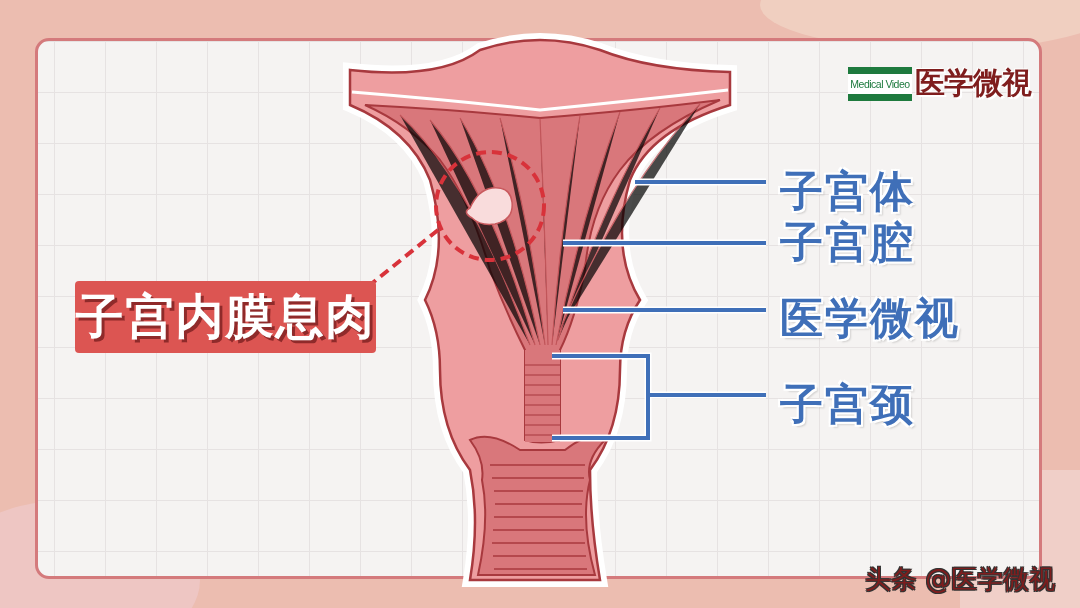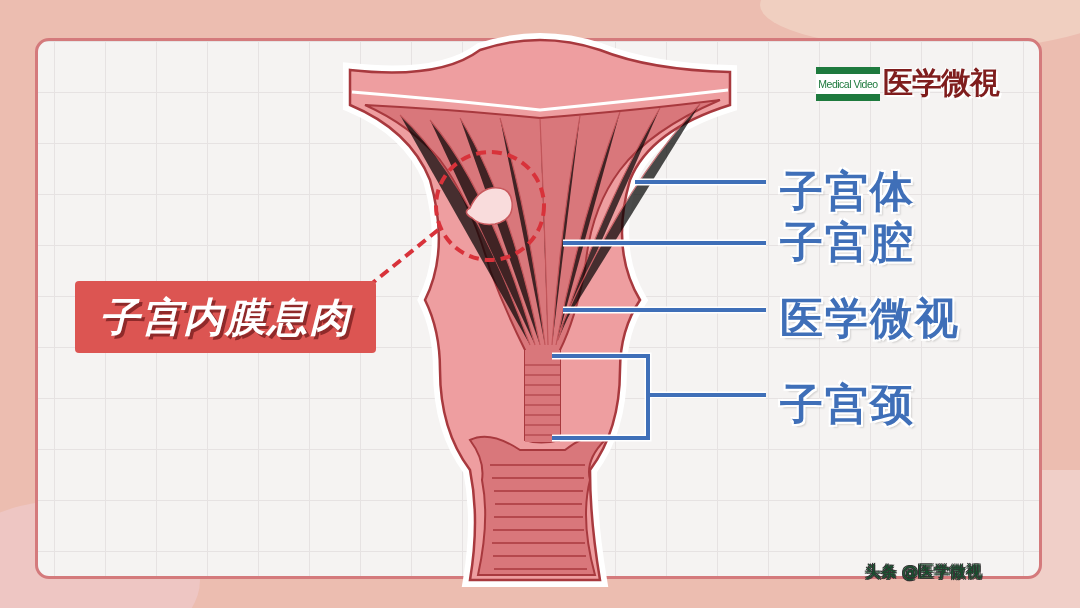--- a/index.html
+++ b/index.html
@@ -3,29 +3,29 @@
 <meta charset="utf-8">
 <style>
   html,body{margin:0;padding:0;}
   body{width:1080px;height:608px;position:relative;overflow:hidden;background:#ecbdb0;font-family:"DejaVu Sans",sans-serif;}
   .bg-blob{position:absolute;}
   .card{position:absolute;left:35px;top:38px;width:1001px;height:535px;border:3px solid #d47a7c;border-radius:14px;background-color:#f5f3f2;
     background-image:linear-gradient(#e6e2e2 1px,transparent 1px),linear-gradient(90deg,#e6e2e2 1px,transparent 1px);
     background-size:51px 51px;background-position:16px 0;overflow:hidden;}
   svg.diagram{position:absolute;left:0;top:0;}
   .logo{position:absolute;left:816px;top:63px;display:flex;align-items:center;}
-  .logo-mark{width:64px;height:34px;background:#fff;display:flex;flex-direction:column;justify-content:space-between;}
+  .logo-mark{width:64px;height:34px;background:#fff;display:flex;flex-direction:column;justify-content:space-between;margin-left:32px;}
   .logo-bar{height:7px;background:#1e7a3e;}
   .logo-text{font-family:"Liberation Sans",sans-serif;font-size:10.5px;color:#1e7a3e;text-align:center;line-height:12px;letter-spacing:-0.5px;}
   .logo-cn{font-size:30px;color:#7f1d1d;font-weight:bold;margin-left:3px;text-shadow:2px 2px 0 #fff,-1px -1px 0 #fff;letter-spacing:-1px;}
   .label{position:absolute;font-size:43px;font-weight:bold;color:#3f6fb8;text-shadow:2px 2px 0 #fff,-2px -2px 0 #fff,2px -2px 0 #fff,-2px 2px 0 #fff,3px 3px 2px rgba(0,0,0,.15);letter-spacing:2px;}
   .callout{position:absolute;left:75px;top:281px;width:301px;height:72px;background:#dc5552;border-radius:4px;
     display:flex;align-items:center;justify-content:center;}
-  .callout span{color:#fff;font-size:40px;font-weight:bold;font-style:italic;letter-spacing:2px;text-shadow:3px 3px 0 #8f2a2a;}
-  .watermark{position:absolute;left:865px;top:562px;font-size:16px;color:#14532d;text-shadow:1px 1px 0 #333,-1px -1px 0 #333,1px -1px 0 #333,-1px 1px 0 #333;}
+  .callout span{color:#fff;font-size:48px;font-weight:bold;letter-spacing:2px;text-shadow:3px 3px 0 #8f2a2a;}
+  .watermark{position:absolute;left:865px;top:562px;font-size:26px;color:#7f1d1d;text-shadow:1px 1px 0 #333,-1px -1px 0 #333,1px -1px 0 #333,-1px 1px 0 #333;}
 </style>
 </head>
 <body>
 
 <div class="bg-blob" style="left:760px;top:-40px;width:360px;height:90px;background:#f0cfc0;border-radius:50%;"></div>
 <div class="bg-blob" style="left:-60px;top:500px;width:260px;height:160px;background:#eec6c3;border-radius:50%;"></div>
 <div class="bg-blob" style="left:960px;top:470px;width:200px;height:160px;background:#f0cfc8;border-radius:40% 0 0 0;"></div>
 
 <div class="card"></div>
 

